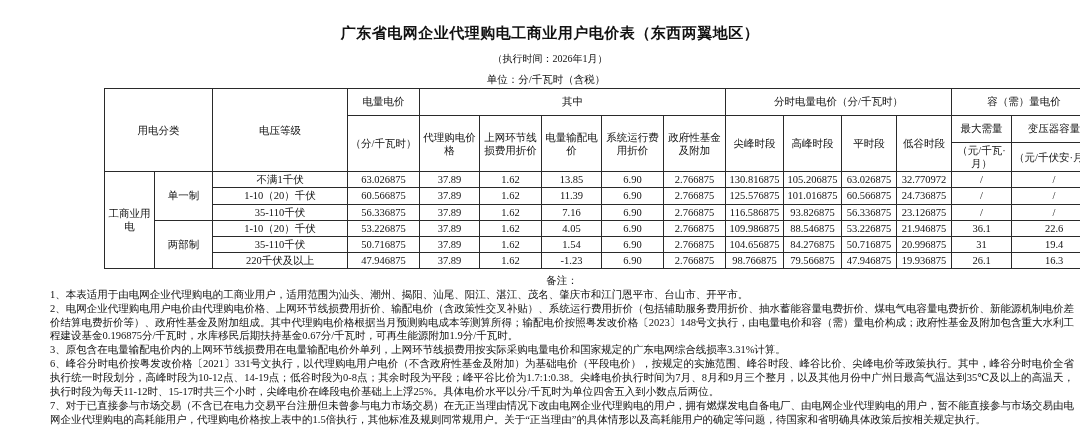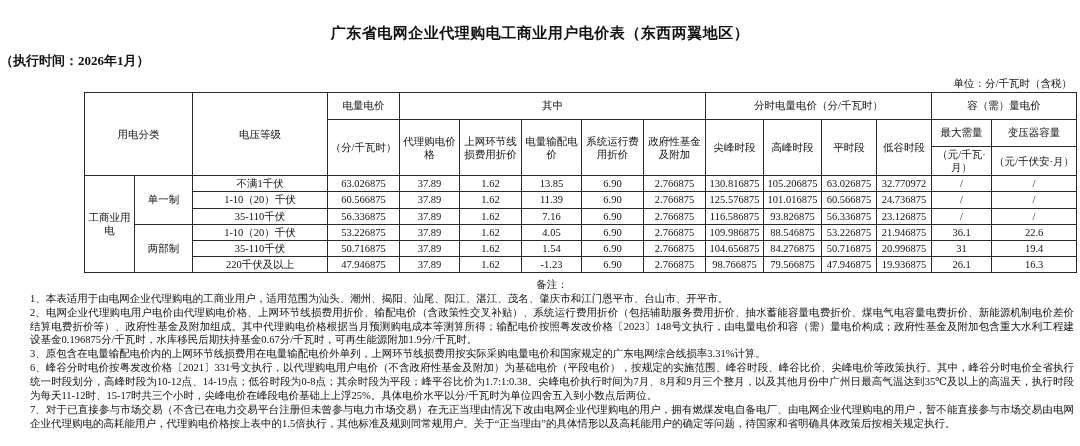--- a/index.html
+++ b/index.html
@@ -2,32 +2,32 @@
 <html><head>
 <meta charset="utf-8">
 <style>
   * { margin: 0; padding: 0; box-sizing: border-box; }
   html, body { background: #fff; }
   body {
     width: 1080px; height: 446px; overflow: hidden;
     font-family: "Liberation Serif", "DejaVu Serif", serif;
     color: #111;
   }
-  .doc { width: 1080px; height: 446px; position: relative; }
+  .doc { width: 1080px; height: 446px; position: relative; padding-left: 20px; }
 
   .page-title {
     text-align: center; padding-top: 24px;
     font-size: 15px; font-weight: bold; letter-spacing: 0.5px;
   }
   .page-subtitle {
-    margin-top: 9px;
-    font-size: 13px; font-weight: bold;
+    text-align: center; margin-top: 9px;
+    font-size: 10px; font-weight: normal;
   }
   .unit-note {
-    text-align: right; margin: 7px 8px 1px 0;
+    text-align: center; margin: 7px 8px 1px 0;
     font-size: 10.5px;
   }
 
   table.price-table {
     border-collapse: collapse; table-layout: fixed;
     width: 992px; margin-left: 84px;
     font-size: 10.5px; text-align: center;
   }
   table.price-table th, table.price-table td {
     border: 1px solid #2a2a2a;

